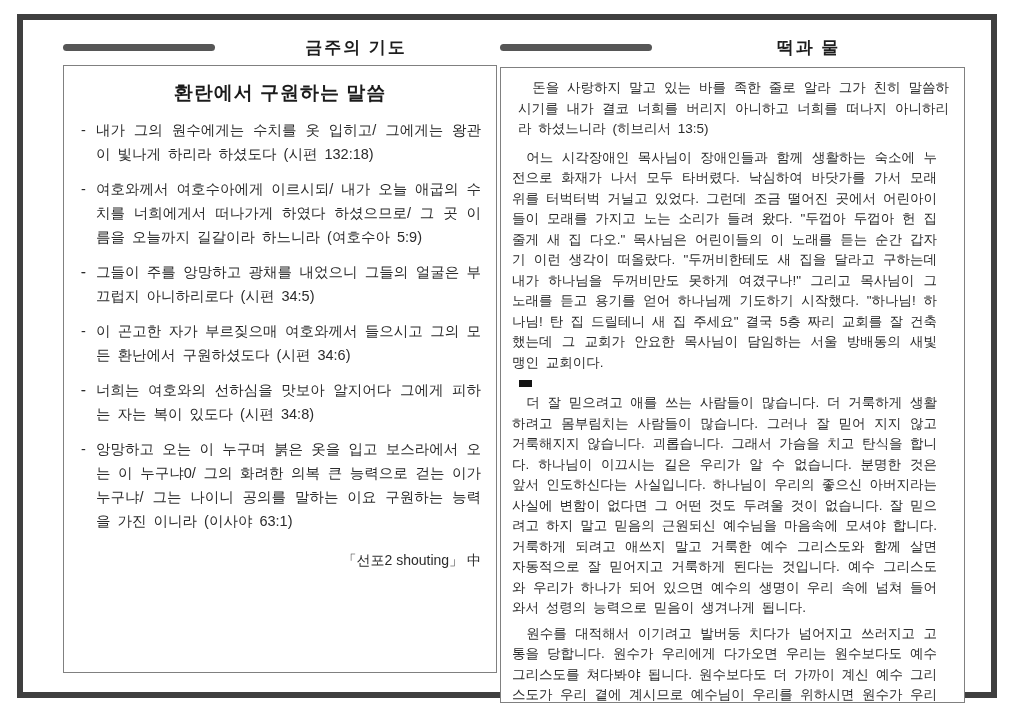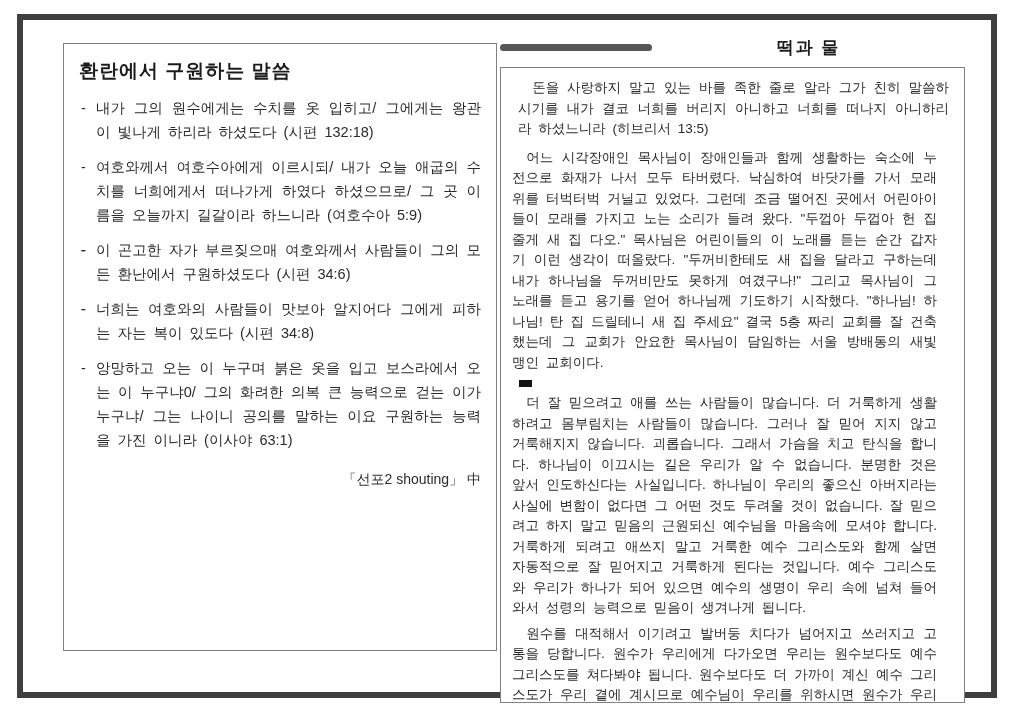--- a/index.html
+++ b/index.html
@@ -21,21 +21,21 @@
     flex:1; text-align:center; font-size:17px; font-weight:bold;
     color:#1d1d1d; letter-spacing:2px;
   }
   .box {
     border:1px solid #808080; background:#ffffff; box-sizing:border-box;
     overflow:hidden;
   }
   .left .box { margin-top:7px; padding:10px 15px 8px 15px; height:608px; }
   .right .box { margin-top:9px; padding:8px 11px 8px 11px; height:636px; }
   .box-title {
-    text-align:left; font-size:19px; font-weight:bold; color:#1b1b1b;
+    text-align:center; font-size:19px; font-weight:bold; color:#1b1b1b;
     margin:4px 0 12px 0; letter-spacing:1px;
   }
   ul.verses { list-style:none; margin:0; padding:0; }
   ul.verses li {
     position:relative; padding-left:17px; margin-bottom:11px;
     font-size:14.5px; line-height:24px; text-align:justify;
     word-spacing:3px; color:#2b2b2b;
   }
   ul.verses li .dash { position:absolute; left:2px; top:0; }
   .attribution { text-align:right; font-size:14px; margin-top:19px; color:#2b2b2b; }
@@ -46,30 +46,34 @@
   .right p.quote { margin:2px 4px 8px 6px; }
   .marker { width:13px; height:7px; background:#141414; margin:7px 0 6px 7px; }
 </style>
 </head>
 <body>
 
 <div class="page">
   <div class="frame"></div>
 
   <div class="col left">
+    <div class="col-header">
+      <div class="bar"></div>
+      <div class="header-title">금주의 기도</div>
+    </div>
     <div class="box">
       <div class="box-title">환란에서 구원하는 말씀</div>
       <ul class="verses">
         <li><span class="dash">-</span><span>내가 그의 원수에게는 수치를 옷 입히고/ 그에게는 왕관이 빛나게 하리라 하셨도다 (시편 132:18)</span></li>
         <li><span class="dash">-</span><span>여호와께서 여호수아에게 이르시되/ 내가 오늘 애굽의 수치를 너희에게서 떠나가게 하였다 하셨으므로/ 그 곳 이름을 오늘까지 길갈이라 하느니라 (여호수아 5:9)</span></li>
         <li><span class="dash">-</span></li>
+        <li><span class="dash">-</span><span>그들이 주를 앙망하고 광채를 내었으니 그들의 얼굴은 부끄럽지 아니하리로다 (시편 34:5)</span></li>
+        <li><span class="dash">-</span><span>이 곤고한 자가 부르짖으매 여호와께서 들으시고 그의 모든 환난에서 구원하셨도다 (시편 34:6)</span></li>
         <li><span class="dash">-</span></li>
-        <li><span class="dash">-</span><span>이 곤고한 자가 부르짖으매 여호와께서 사람들이 그의 모든 환난에서 구원하셨도다 (시편 34:6)</span></li>
-        <li><span class="dash">-</span></li>
-        <li><span class="dash">-</span><span>너희는 여호와의 사람들이 맛보아 알지어다 그에게 피하는 자는 복이 있도다 (시편 34:8)</span></li>
+        <li><span class="dash">-</span><span>너희는 여호와의 선하심을 맛보아 알지어다 그에게 피하는 자는 복이 있도다 (시편 34:8)</span></li>
         <li><span class="dash">-</span><span>앙망하고 오는 이 누구며 붉은 옷을 입고 보스라에서 오는 이 누구냐0/ 그의 화려한 의복 큰 능력으로 걷는 이가 누구냐/ 그는 나이니 공의를 말하는 이요 구원하는 능력을 가진 이니라 (이사야 63:1)</span></li>
       </ul>
       <div class="attribution">「선포2 shouting」 中</div>
     </div>
   </div>
 
   <div class="col right">
     <div class="col-header">
       <div class="bar"></div>
       <div class="header-title">떡과 물</div>

